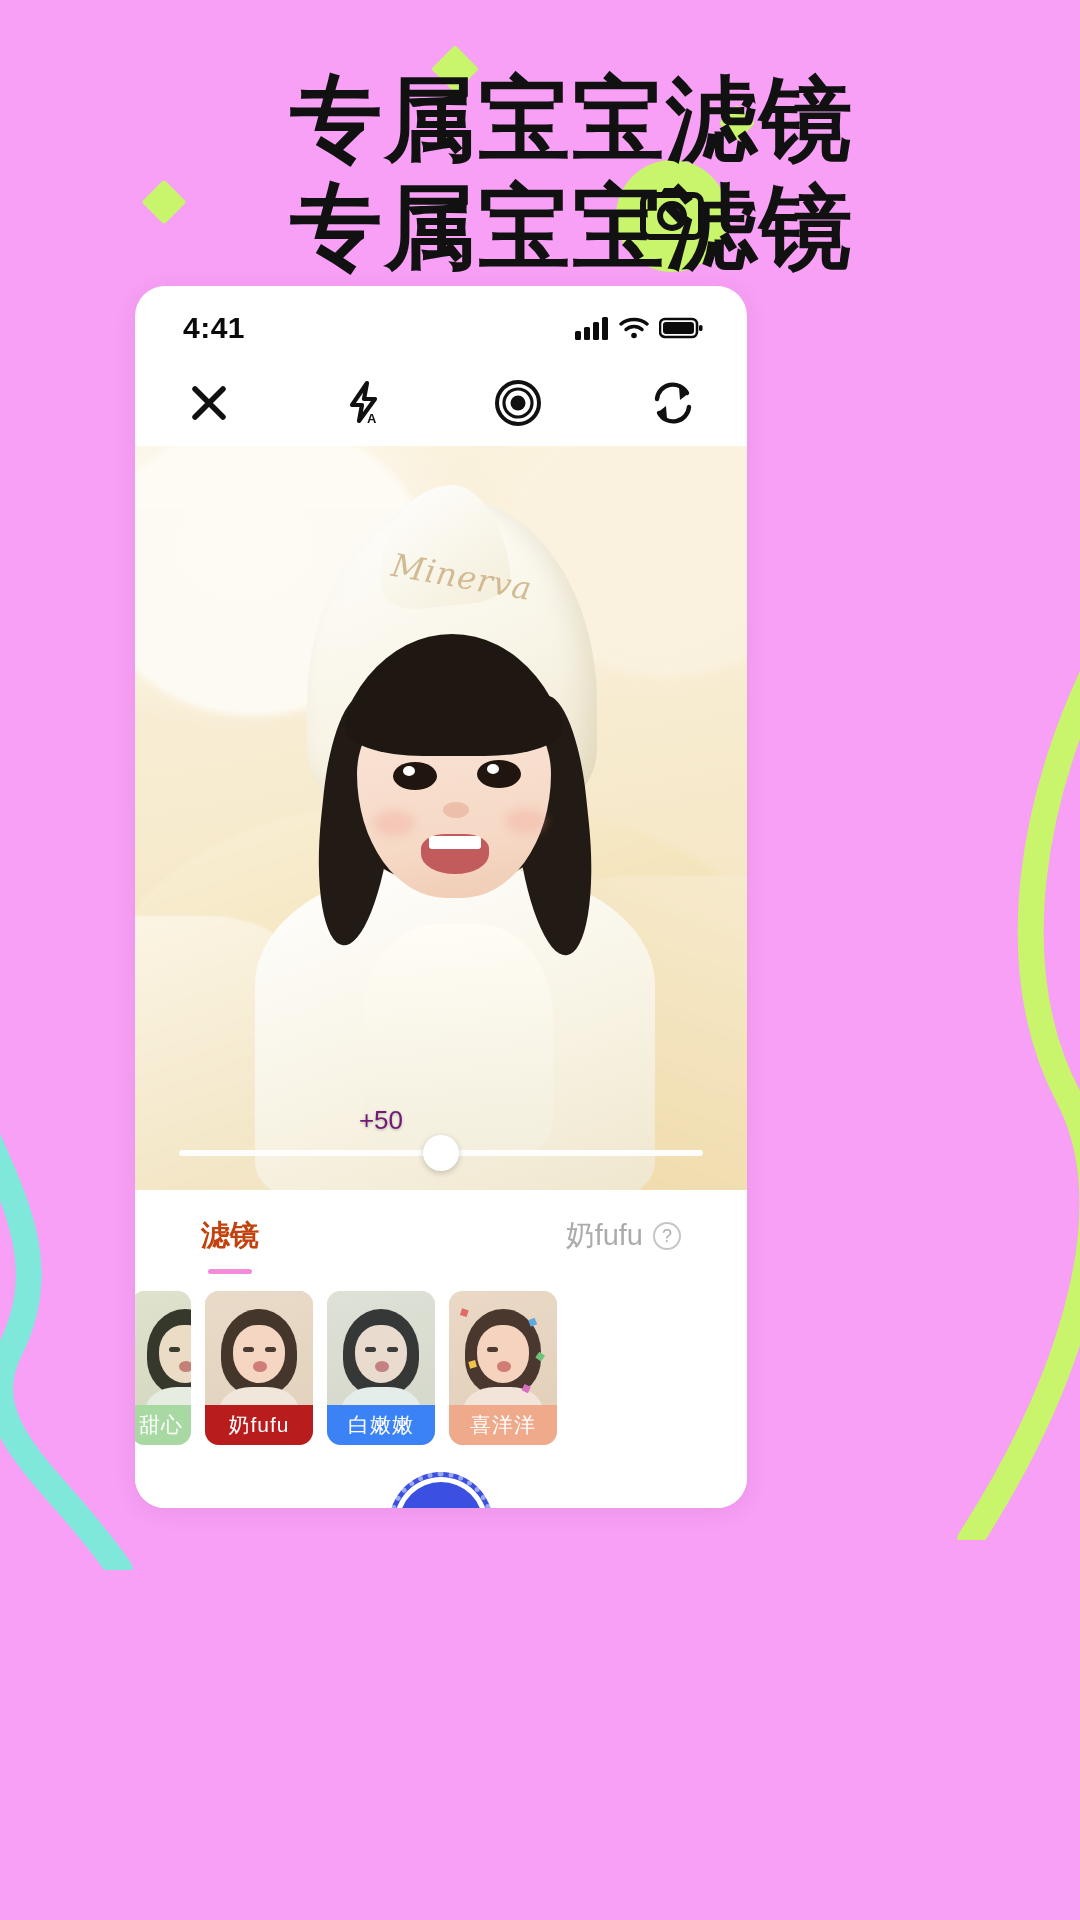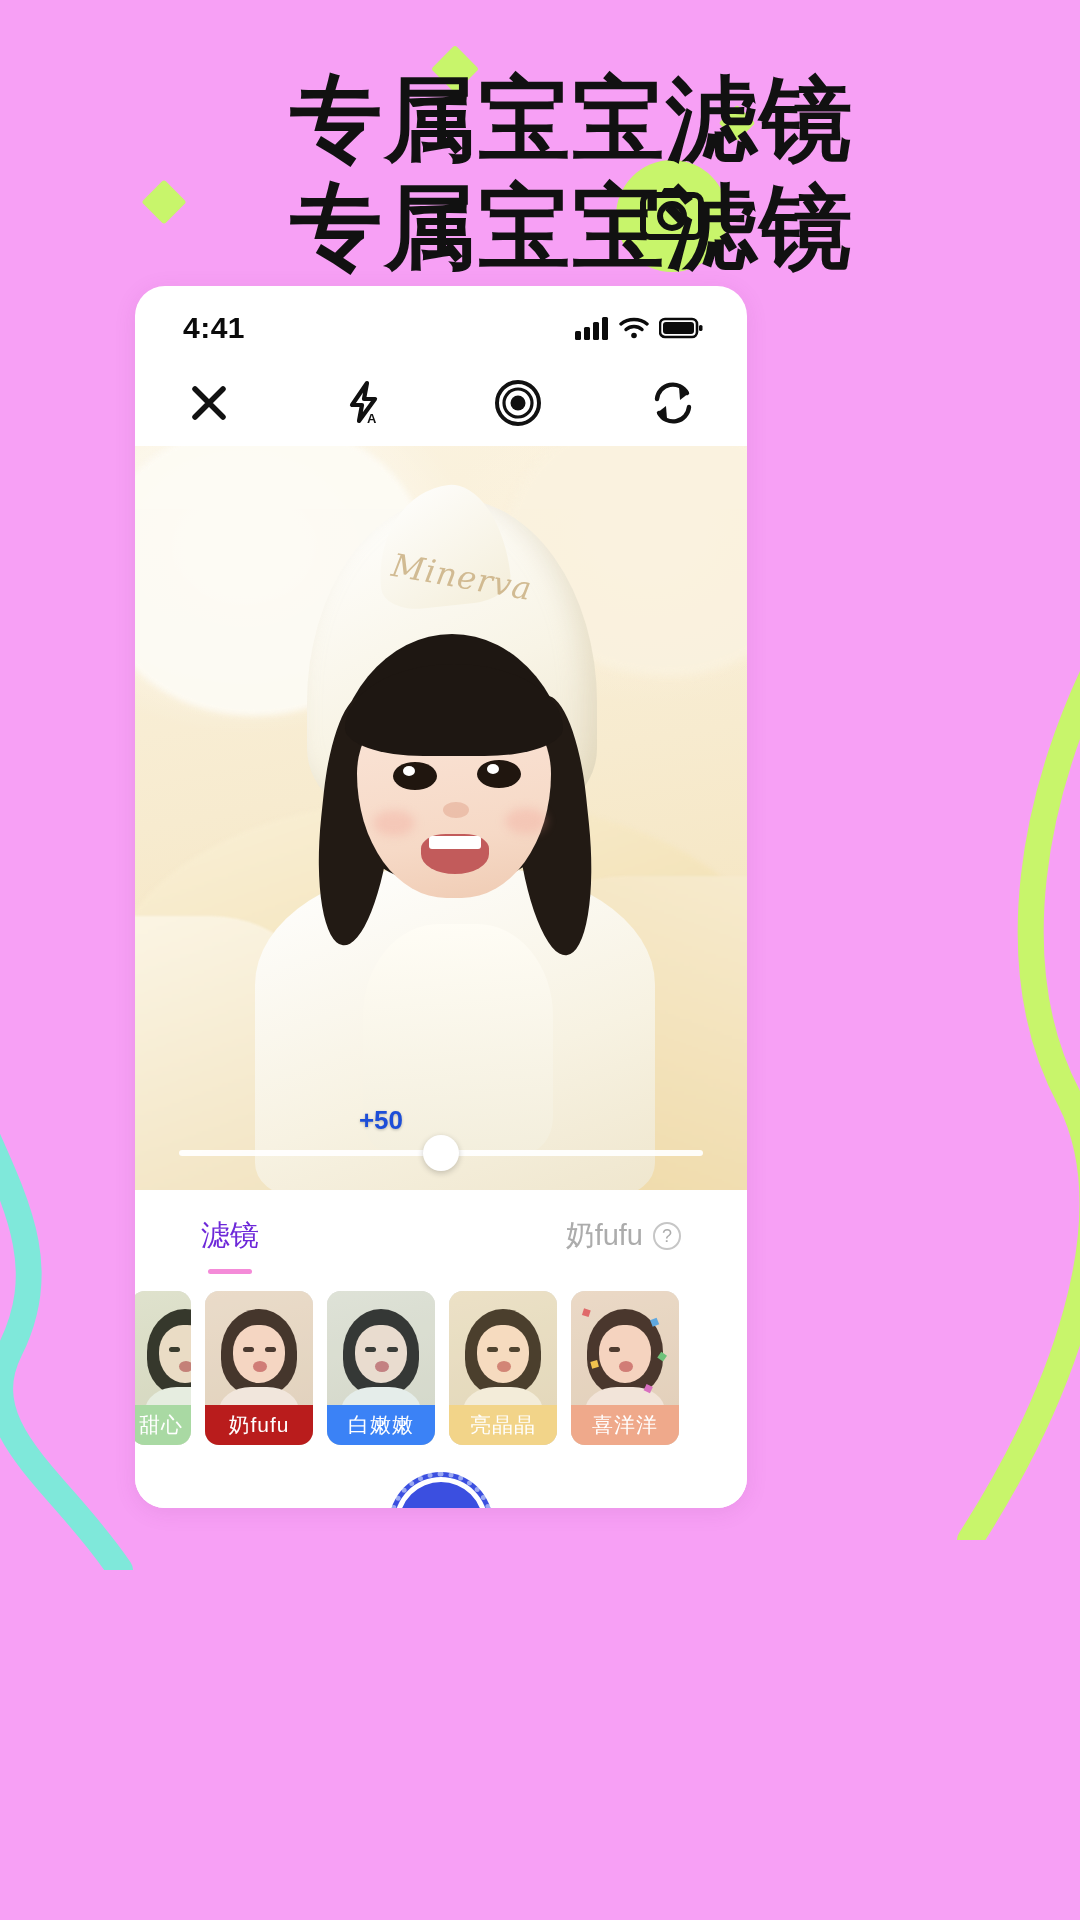--- a/index.html
+++ b/index.html
@@ -220,23 +220,23 @@
 
   
   #slider-area {
     position: absolute;
     left: 0; right: 0; bottom: 34px;
     padding: 0 44px;
     z-index: 4;
   }
   #slider-value {
     text-align: center;
-    color: #1d4ed8;
+    color: #701a75;
     font-size: 26px;
-    font-weight: 700;
+    font-weight: 400;
     text-shadow: 0 1px 3px rgba(0,0,0,.25);
     margin-bottom: 14px;
     margin-left: -120px;
   }
   #slider-track {
     position: relative;
     height: 6px;
     background: rgba(255,255,255,.92);
     border-radius: 3px;
   }
@@ -253,21 +253,21 @@
   
   #tabs {
     height: 92px;
     display: flex;
     align-items: center;
     padding: 0 66px;
     background: #FFFFFF;
   }
   .tab { position: relative; display: flex; align-items: center; gap: 10px; }
   .tab .lbl { font-size: 29px; }
-  .tab.active .lbl { color: #6d28d9; font-weight: normal; }
+  .tab.active .lbl { color: #c2410c; font-weight: bold; }
   .tab.inactive .lbl { color: #ACACAC; }
   .tab.active .underline {
     position: absolute; left: 50%; transform: translateX(-50%);
     bottom: -18px; width: 44px; height: 5px; border-radius: 3px;
     background: #F48BD8;
   }
   #tabs .spacer { flex: 1; }
   .help-dot {
     width: 28px; height: 28px; border-radius: 50%;
     border: 2px solid #C6C6C6; color: #ACACAC;
@@ -505,35 +505,20 @@
           <div class="meye me1"></div>
             <div class="meye me2"></div>
             <div class="mmouth"></div>
             <div class="mbody"></div>
           </div>
         <div style="position:absolute;inset:0;background:rgba(170,220,230,0.18);"></div>
       </div>
       <div class="cap" style="background:#3b82f6">白嫩嫩</div>
     </div>
 
-    <div class="filter-card">
-      <div class="thumb">
-        <div class="mini">
-            <div class="mbg"></div>
-            <div class="mhair"></div>
-            <div class="mface"></div>
-          <div class="meye me1"></div>
-            <div class="meye me2"></div>
-            <div class="mmouth"></div>
-            <div class="mbody"></div>
-          </div>
-        <div style="position:absolute;inset:0;background:rgba(245,220,150,0.22);"></div>
-      </div>
-      <div class="cap" style="background:#F2D489">亮晶晶</div>
-    </div>
 
     <div class="filter-card">
       <div class="thumb">
         <div class="mini">
             <div class="mbg"></div>
             <div class="mhair"></div>
             <div class="mface"></div>
           <div class="meye me1"></div>
             <div class="mmouth"></div>
             <div class="mbody"></div>

